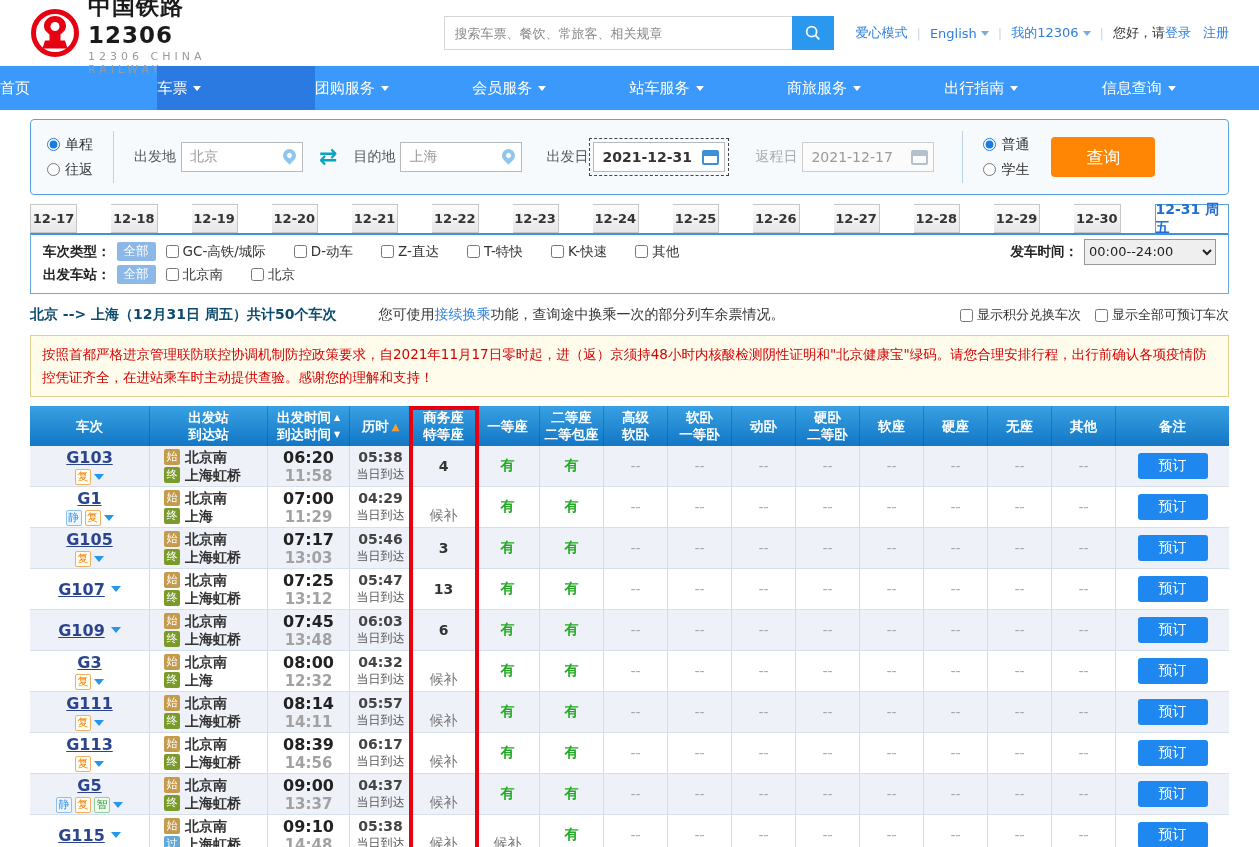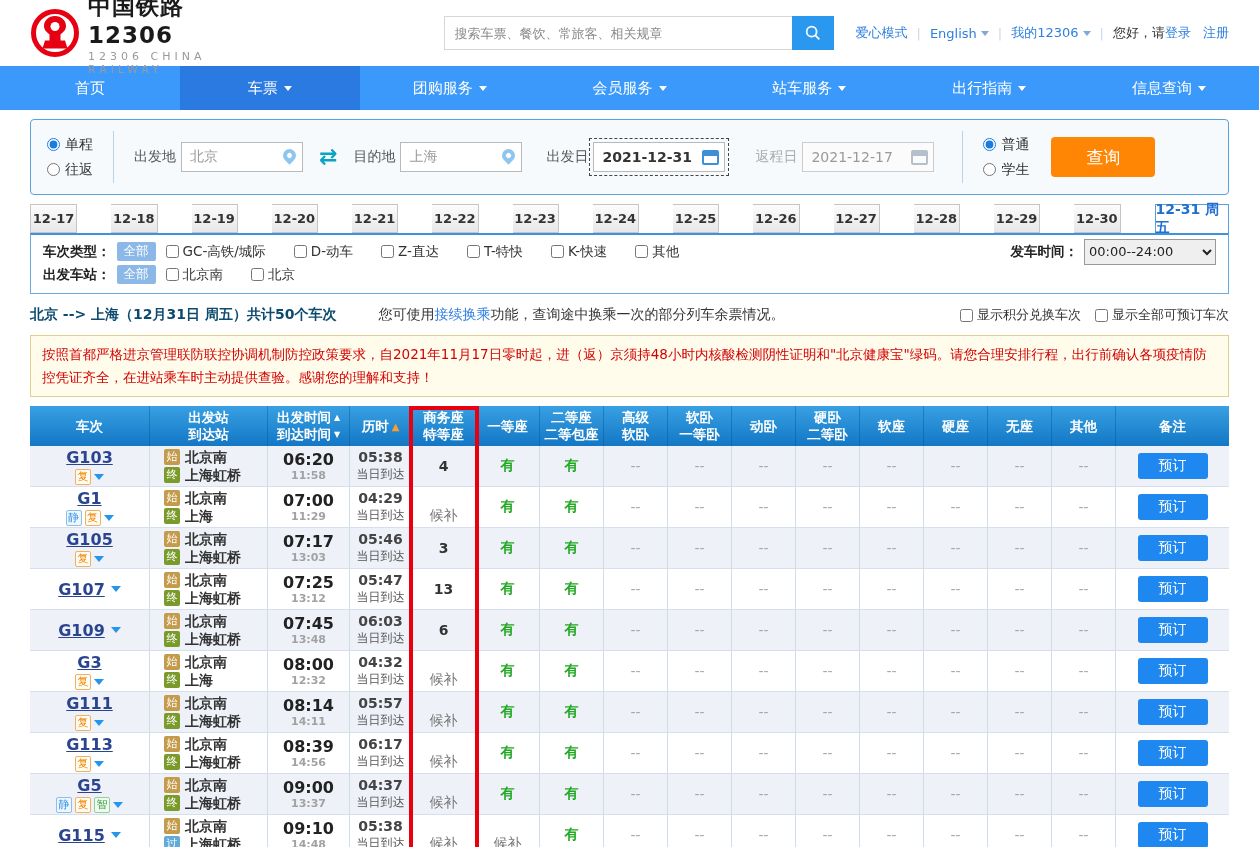--- a/index.html
+++ b/index.html
@@ -20,21 +20,21 @@
     display:flex; align-items:center; justify-content:center; }
   .toplinks { margin-left:22px; display:flex; align-items:center; font-size:13px; color:#2d7fe0; white-space:nowrap; }
   .toplinks .sep { color:#c9d8ea; margin:0 9px; }
   .toplinks a { color:#2d7fe0; text-decoration:none; }
   .plain { color:#333; }
   .tri-dn-s { display:inline-block; width:0; height:0; border-left:4px solid transparent;
     border-right:4px solid transparent; border-top:5px solid #7fa9d8; margin-left:4px; vertical-align:middle; }
 
   
   .nav { height:44px; background:#3b99fc; display:flex; }
-  .nav-item { flex:1; display:flex; align-items:center; justify-content:center;
+  .nav-item { flex:1; display:flex; align-items:center; 
     color:#fff; font-size:15px; cursor:pointer; }
   .nav-item.active { background:#2a7ae2; }
   .caret-w { display:inline-block; width:0; height:0; border-left:4px solid transparent;
     border-right:4px solid transparent; border-top:5px solid #fff; margin-left:6px; }
 
   
   .qpanel { margin:9px 30px 0; height:76px; border:1px solid #59a2e0; border-radius:4px;
     background:#f7fafd; display:flex; align-items:center; padding:0 16px; }
   .trip-radios, .pass-radios { display:flex; flex-direction:column; gap:7px; font-size:14px; }
   .trip-radios label, .pass-radios label { display:flex; align-items:center; gap:5px; cursor:pointer; }
@@ -120,21 +120,21 @@
   .b-jing{ color:#2f8fe0; border-color:#8cc0ea; background:#eef7ff; }
   .b-zhi { color:#3aa048; border-color:#93cf9c; background:#f0fbf0; }
   .caret-b { width:0; height:0; border-left:5px solid transparent; border-right:5px solid transparent;
     border-top:6px solid #2496ee; cursor:pointer; }
   .sta-line { display:flex; align-items:center; gap:5px; padding-left:14px; line-height:18px; }
   .tag { width:16px; height:16px; border-radius:2px; color:#fff; font-size:11px;
     line-height:16px; text-align:center; flex:0 0 auto; }
   .t-start{ background:#c49a4b; } .t-end{ background:#7a9a2a; } .t-pass{ background:#62aad8; }
   .sta-name { font-weight:bold; color:#333; font-size:14px; }
   .dep { font-size:16px; font-weight:bold; color:#222; text-align:center; }
-  .arr2 { font-size:11px; font-weight:bold; color:#a2a2a2; text-align:center; }
+  .arr2 { font-size:15px; font-weight:bold; color:#a2a2a2; text-align:center; }
   .dur { font-size:14px; font-weight:bold; color:#444; text-align:center; }
   .day { font-size:12px; color:#555; text-align:center; margin-top:1px; }
   .seatv { text-align:center; font-size:14px; }
   .v-avail { color:#23a823; font-weight:bold; }
   .v-wait { color:#737373;margin-top:18px; }
   .v-num { color:#333; font-weight:bold; }
   .v-none { color:#aaa; }
   .book-btn { width:70px; height:26px; background:#1e87f0; border:none; border-radius:3px;
     color:#fff; font-size:14px; cursor:pointer; margin:0 auto; display:block; font-family:inherit; }
   .red-box { position:absolute; left:379px; top:0; width:70px; height:449px;
@@ -189,20 +189,24 @@
     <div class="nav-item">
       <span>团购服务</span>
       <i class="caret-w"></i>
     </div>
     <div class="nav-item">
       <span>会员服务</span>
       <i class="caret-w"></i>
     </div>
     <div class="nav-item">
       <span>站车服务</span>
+      <i class="caret-w"></i>
+    </div>
+    <div class="nav-item">
+      <span>商旅服务</span>
       <i class="caret-w"></i>
     </div>
     <div class="nav-item">
       <span>出行指南</span>
       <i class="caret-w"></i>
     </div>
     <div class="nav-item">
       <span>信息查询</span>
       <i class="caret-w"></i>
     </div>

